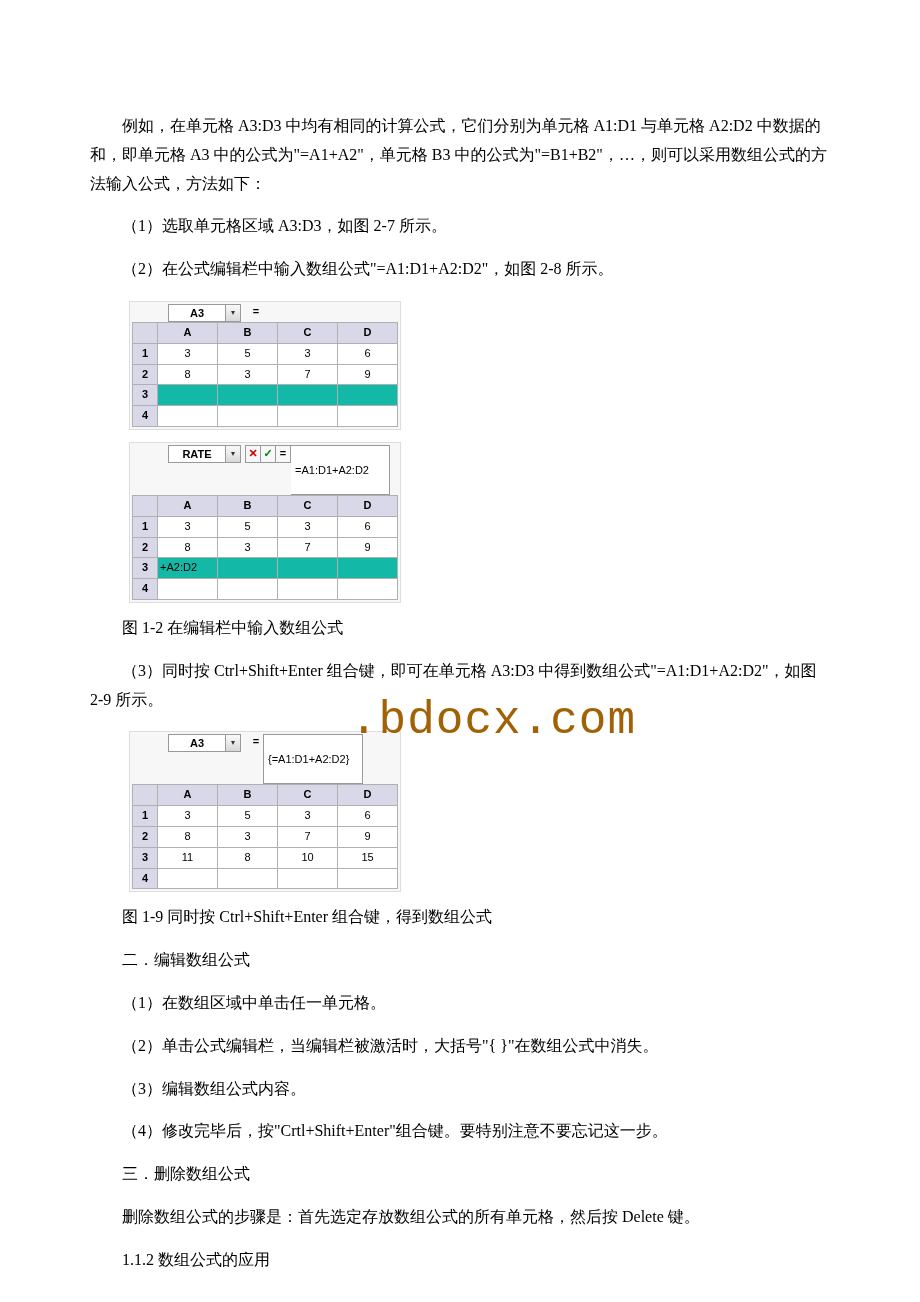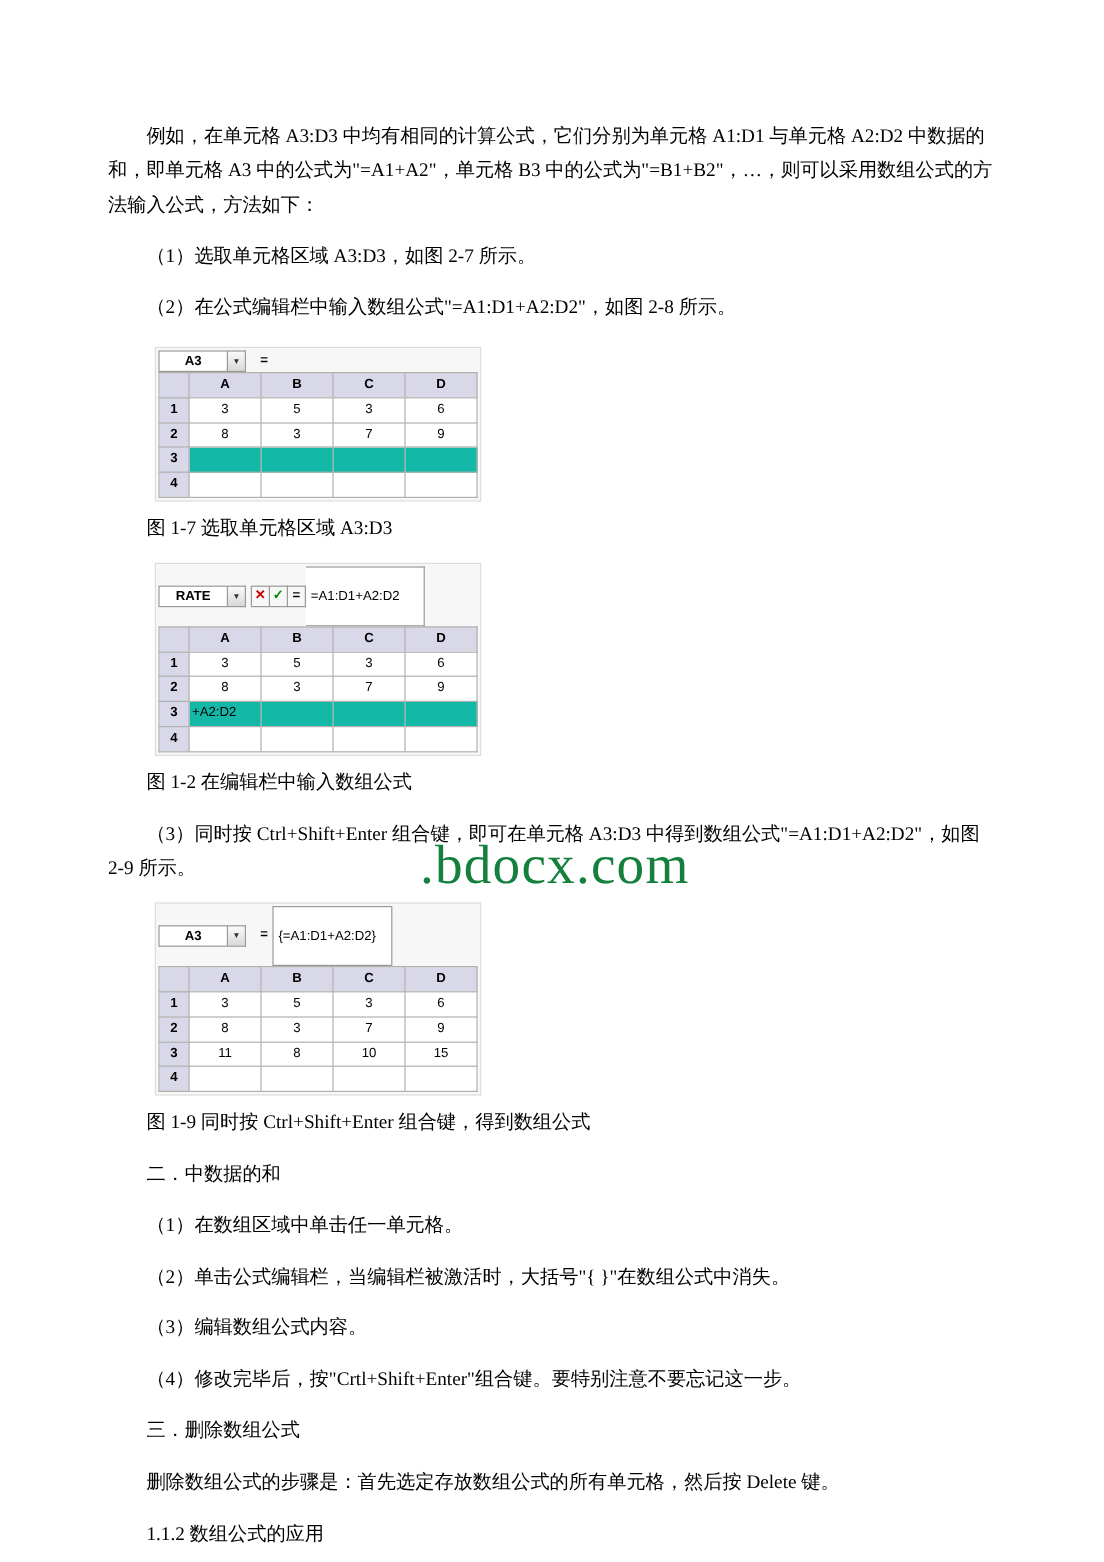--- a/index.html
+++ b/index.html
@@ -12,21 +12,21 @@
     color: #000;
   }
   .page {
     width: 920px;
     min-height: 1302px;
     padding: 100px 90px 40px 90px;
     box-sizing: border-box;
     position: relative;
   }
   p {
-    margin: 0 0 14px 0;
+    margin: 12px 0 14px 0;
     text-indent: 2em;
   }
   .fig {
     margin: 6px 0 10px 40px;
   }
   .sheet {
     border-collapse: collapse;
     font-family: Arial, sans-serif;
     font-size: 11px;
     background: #fff;
@@ -50,25 +50,26 @@
   }
   .sheet td.sel {
     background: #14b8a6;
   }
   .col-a { width: 55px; }
   .col-b { width: 55px; }
   .col-c { width: 55px; }
   .col-d { width: 55px; }
   .fbar {
     display: flex;
-    align-items: center;
+    align-items: flex-start;
     gap: 0;
     margin-bottom: 0;
     font-family: Arial, sans-serif;
     font-size: 11px;
+    margin-left: 36px;
   }
   .fbar-name {
     border: 1px solid #999;
     background: #fff;
     width: 56px;
     height: 16px;
     line-height: 16px;
     text-align: center;
     font-weight: bold;
   }
@@ -127,22 +128,22 @@
     min-width: 90px;
     font-family: Arial, sans-serif;
   }
   .fig-wrap { display:inline-block; box-shadow: 0 0 0 1px #ddd; padding:2px; background:#f7f7f7;}
   .right-align { text-align: right; padding-right: 4px;}
   .watermark {
     position: absolute;
     left: 350px;
     top: 680px;
     font-size: 46px;
-    font-family: Liberation Serif, serif;
-    color: #15803d;
+    font-family: Liberation Mono, monospace;
+    color: #a16207;
     letter-spacing: 1px;
     font-weight: 400;
     pointer-events: none;
     user-select: none;
   }
 </style>
 </head>
 <body>
 
 <div class="page">
@@ -192,21 +193,20 @@
           <td class="rownum">4</td>
           <td></td>
           <td></td>
           <td></td>
           <td></td>
         </tr>
       </tbody>
         </table>
     </div>
   </div>
-  <p>图 1-7  选取单元格区域 A3:D3</p>
 
   <div class="fig">
     <div class="fig-wrap">
       <div class="fbar">
         <div class="fbar-name">RATE</div>
         <div class="fbar-drop"></div>
         <div class="fbar-btns">
           <div class="fbar-x">✕</div>
           <div class="fbar-v">✓</div>
           <div class="fbar-eq">=</div>
@@ -305,21 +305,21 @@
         </tr>
       </tbody>
         </table>
     </div>
   </div>
 
   <div class="watermark">.bdocx.com</div>
 
   <p>图 1-9  同时按 Ctrl+Shift+Enter 组合键，得到数组公式</p>
 
-  <p>二．中数据的和</p>
+  <p>二．编辑数组公式</p>
   <p>（1）在数组区域中单击任一单元格。</p>
   <p>（2）单击公式编辑栏，当编辑栏被激活时，大括号"{ }"在数组公式中消失。</p>
   <p>（3）编辑数组公式内容。</p>
   <p>（4）修改完毕后，按"Crtl+Shift+Enter"组合键。要特别注意不要忘记这一步。</p>
 
   <p>三．删除数组公式</p>
   <p style="text-indent:2em">删除数组公式的步骤是：首先选定存放数组公式的所有单元格，然后按 Delete 键。</p>
 
   <p>1.1.2 数组公式的应用</p>
 

